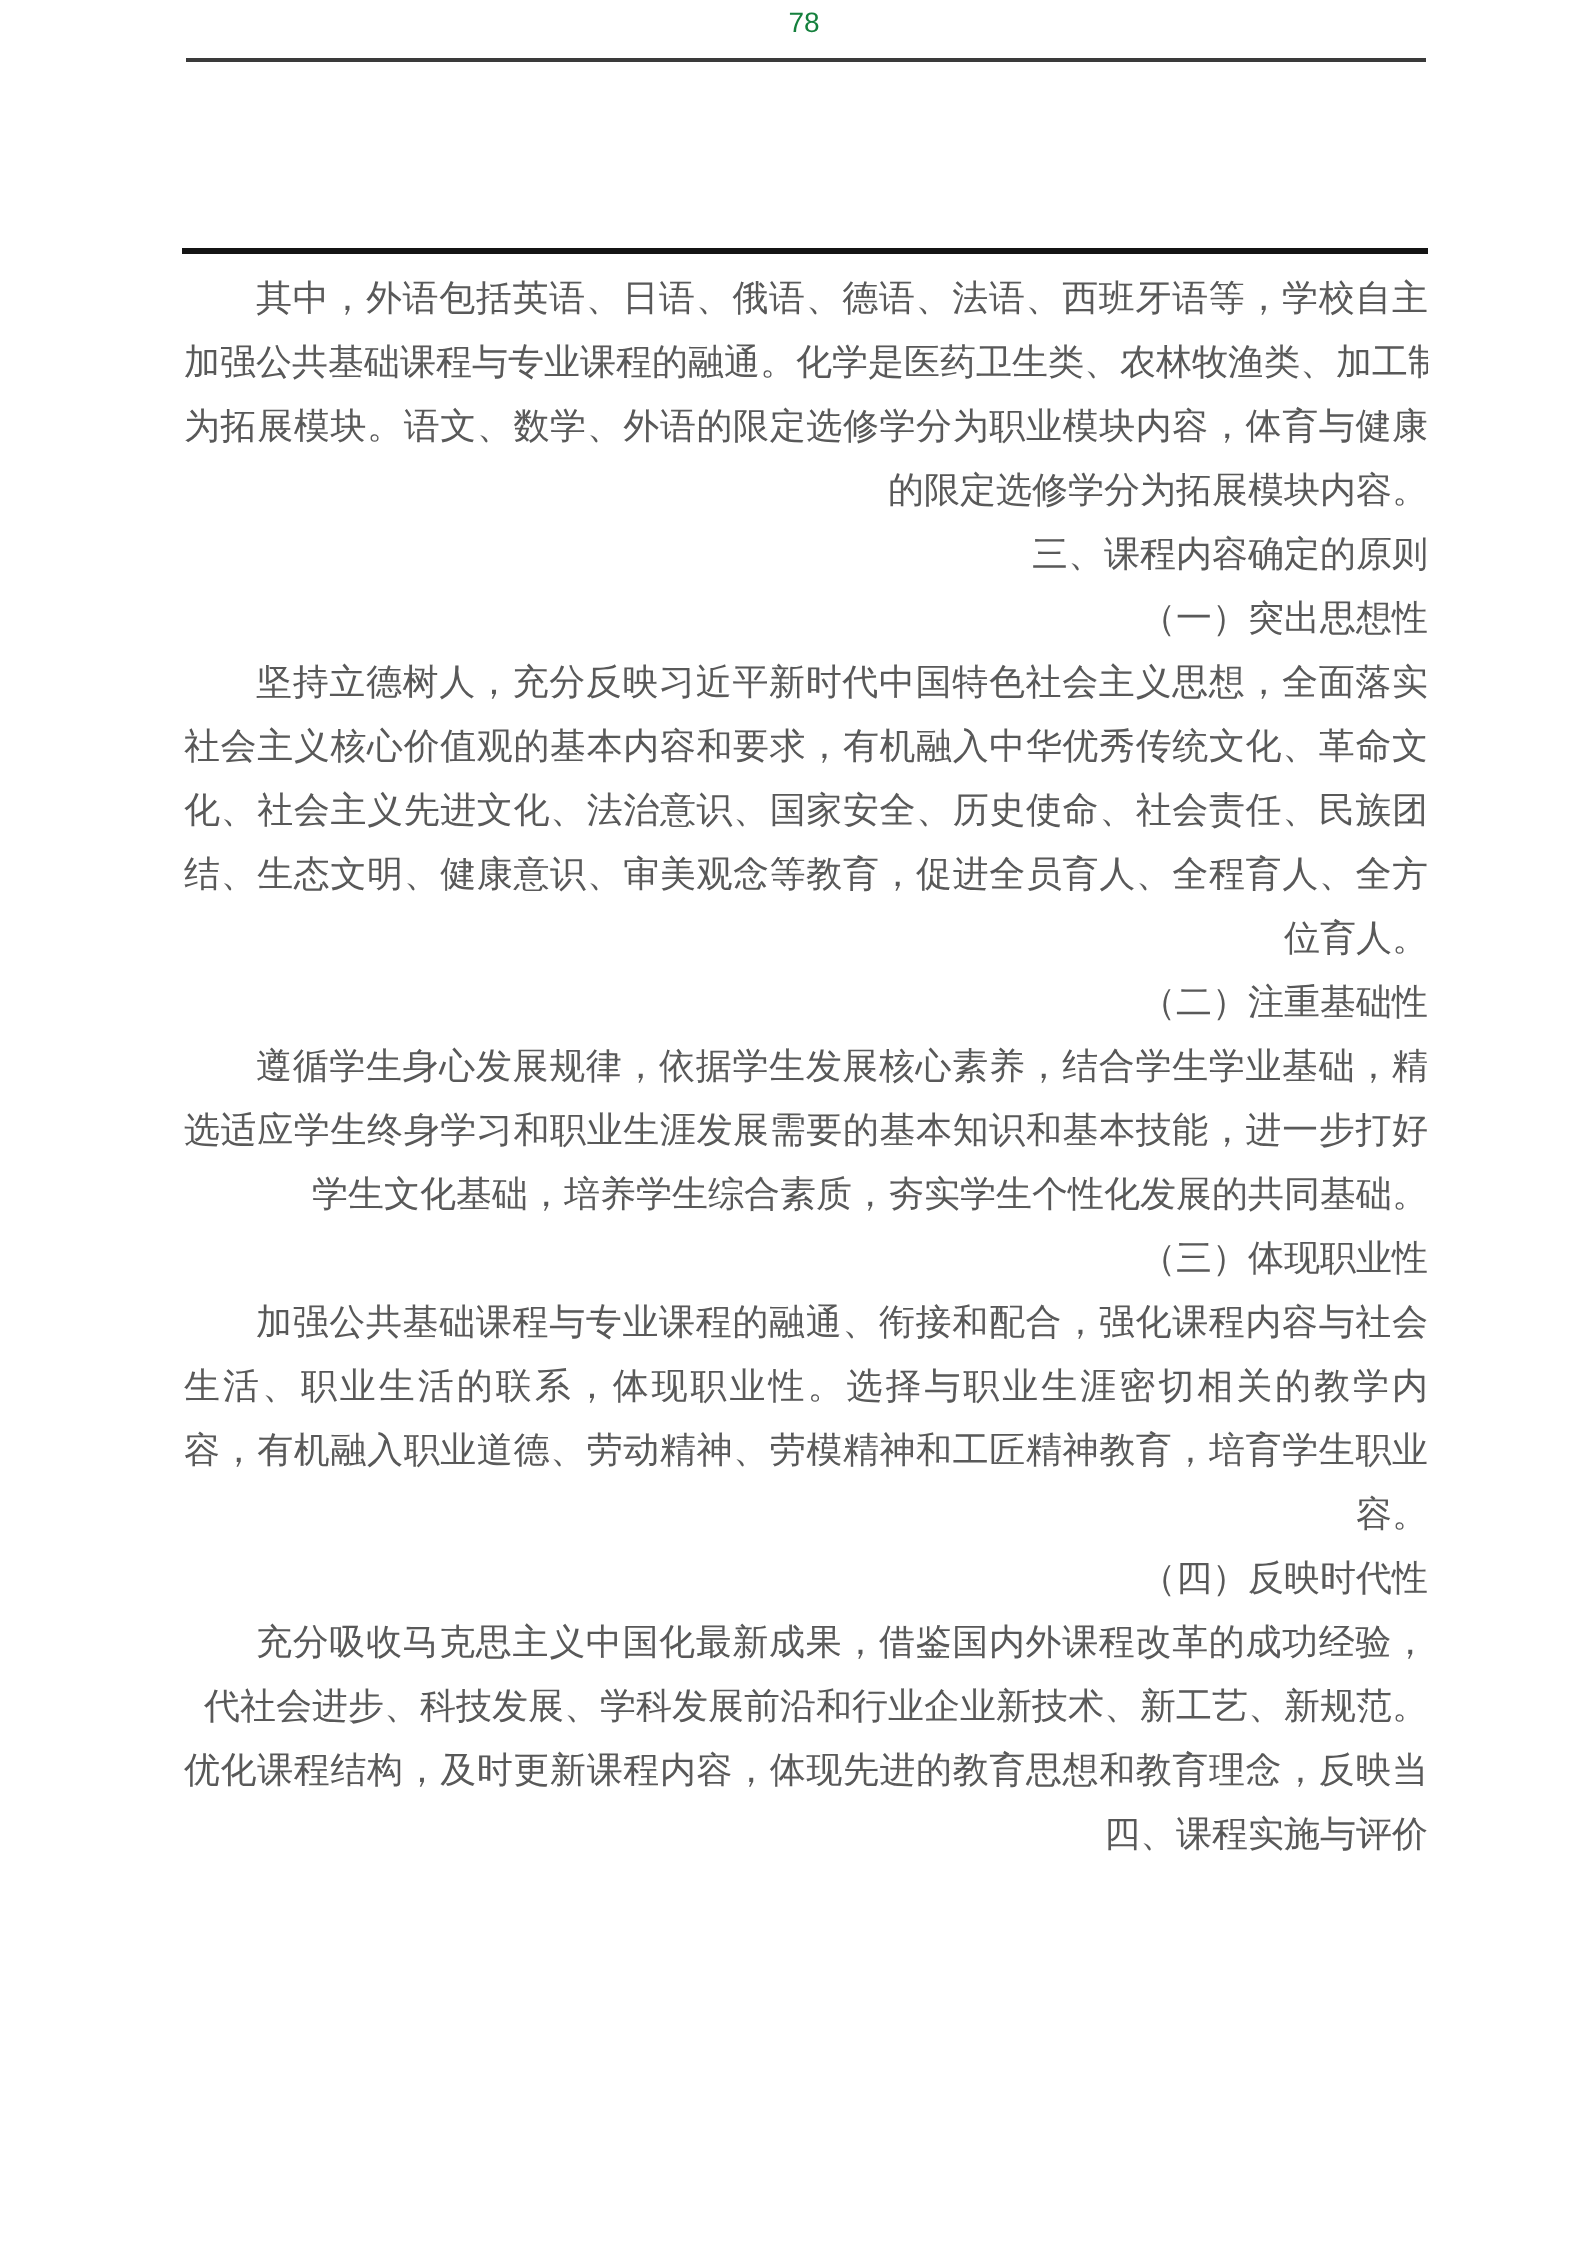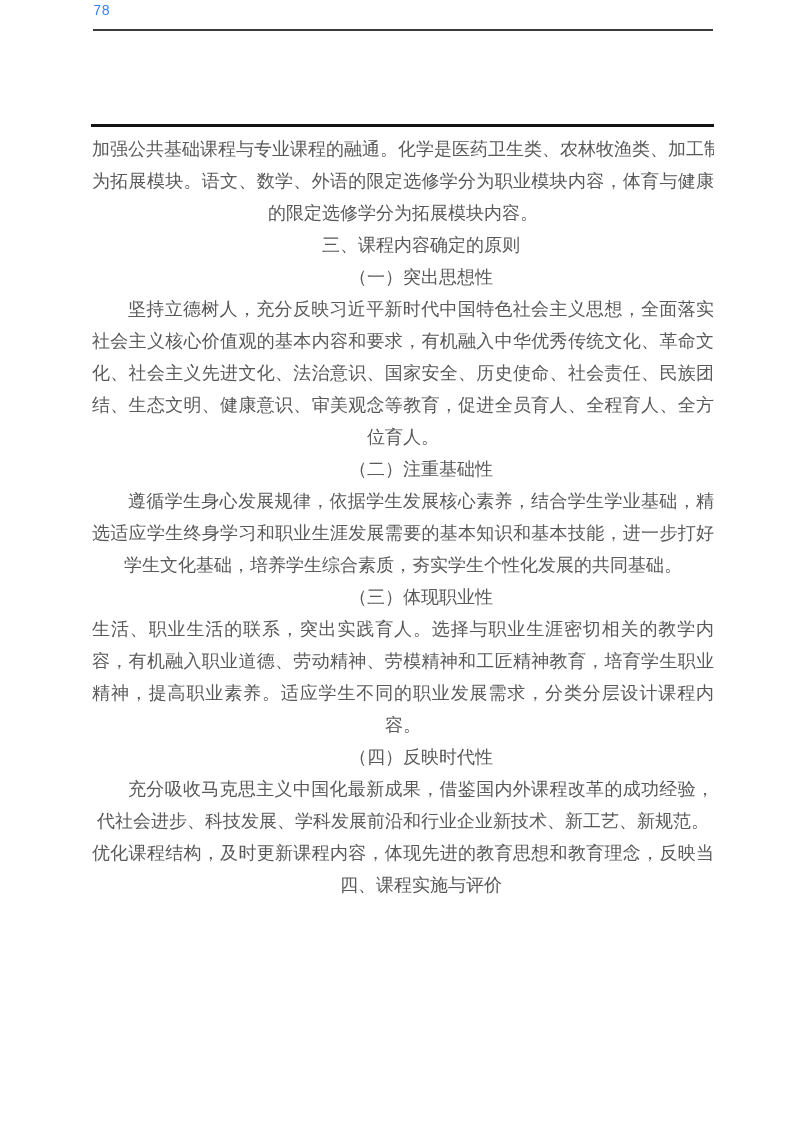--- a/index.html
+++ b/index.html
@@ -13,25 +13,24 @@
     height: 1122px;
     background: #ffffff;
     font-family: "Liberation Sans", "DejaVu Sans", sans-serif;
     overflow: hidden;
   }
   .page-number {
     position: absolute;
     top: 3px;
     left: 93px;
     width: 618px;
-    text-align: left;
+    text-align: center;
     font-size: 14px;
     line-height: 16px;
-    color: #3b82f6;
-    font-family: Liberation Mono, monospace;
+    color: #15803d;
   }
   .header-rule {
     position: absolute;
     top: 29px;
     left: 93px;
     width: 620px;
     height: 2px;
     background: #3a3a3a;
   }
   .divider-rule {
@@ -48,57 +47,58 @@
     left: 92px;
     width: 622px;
     font-size: 18px;
     line-height: 32px;
     color: #595959;
   }
   .line {
     height: 32px;
     white-space: nowrap;
     overflow: hidden;
-    text-align: center;
+    text-align: right;
   }
   .line.fill {
     text-align: justify;
     text-align-last: justify;
     -moz-text-align-last: justify;
   }
   .line.indent {
     text-indent: 2em;
   }
 </style>
 </head>
 <body>
 
 <div class="page">
   <div class="page-number">78</div>
   <div class="header-rule"></div>
   <div class="divider-rule"></div>
   <div class="body-text">
+    <div class="line indent fill">其中，外语包括英语、日语、俄语、德语、法语、西班牙语等，学校自主</div>
     <div class="line fill">加强公共基础课程与专业课程的融通。化学是医药卫生类、农林牧渔类、加工制</div>
     <div class="line fill">为拓展模块。语文、数学、外语的限定选修学分为职业模块内容，体育与健康</div>
     <div class="line">的限定选修学分为拓展模块内容。</div>
     <div class="line indent">三、课程内容确定的原则</div>
     <div class="line indent">（一）突出思想性</div>
     <div class="line indent fill">坚持立德树人，充分反映习近平新时代中国特色社会主义思想，全面落实</div>
     <div class="line fill">社会主义核心价值观的基本内容和要求，有机融入中华优秀传统文化、革命文</div>
     <div class="line fill">化、社会主义先进文化、法治意识、国家安全、历史使命、社会责任、民族团</div>
     <div class="line fill">结、生态文明、健康意识、审美观念等教育，促进全员育人、全程育人、全方</div>
     <div class="line">位育人。</div>
     <div class="line indent">（二）注重基础性</div>
     <div class="line indent fill">遵循学生身心发展规律，依据学生发展核心素养，结合学生学业基础，精</div>
     <div class="line fill">选适应学生终身学习和职业生涯发展需要的基本知识和基本技能，进一步打好</div>
     <div class="line">学生文化基础，培养学生综合素质，夯实学生个性化发展的共同基础。</div>
     <div class="line indent">（三）体现职业性</div>
-    <div class="line fill">生活、职业生活的联系，突出实践育人。选择与职业生涯密切相关的教学内</div>
+    <div class="line indent fill">加强公共基础课程与专业课程的融通、衔接和配合，强化课程内容与社会</div>
+    <div class="line fill">生活、职业生活的联系，体现职业性。选择与职业生涯密切相关的教学内</div>
     <div class="line fill">容，有机融入职业道德、劳动精神、劳模精神和工匠精神教育，培育学生职业</div>
-    <div class="line fill">精神，提高职业素养。适应学生不同的职业发展需求，分类分层设计课程内</div>
     <div class="line">容。</div>
     <div class="line indent">（四）反映时代性</div>
     <div class="line indent fill">充分吸收马克思主义中国化最新成果，借鉴国内外课程改革的成功经验，</div>
     <div class="line">代社会进步、科技发展、学科发展前沿和行业企业新技术、新工艺、新规范。</div>
     <div class="line fill">优化课程结构，及时更新课程内容，体现先进的教育思想和教育理念，反映当</div>
     <div class="line indent">四、课程实施与评价</div>
   </div>
 </div>
 
 </body></html>

